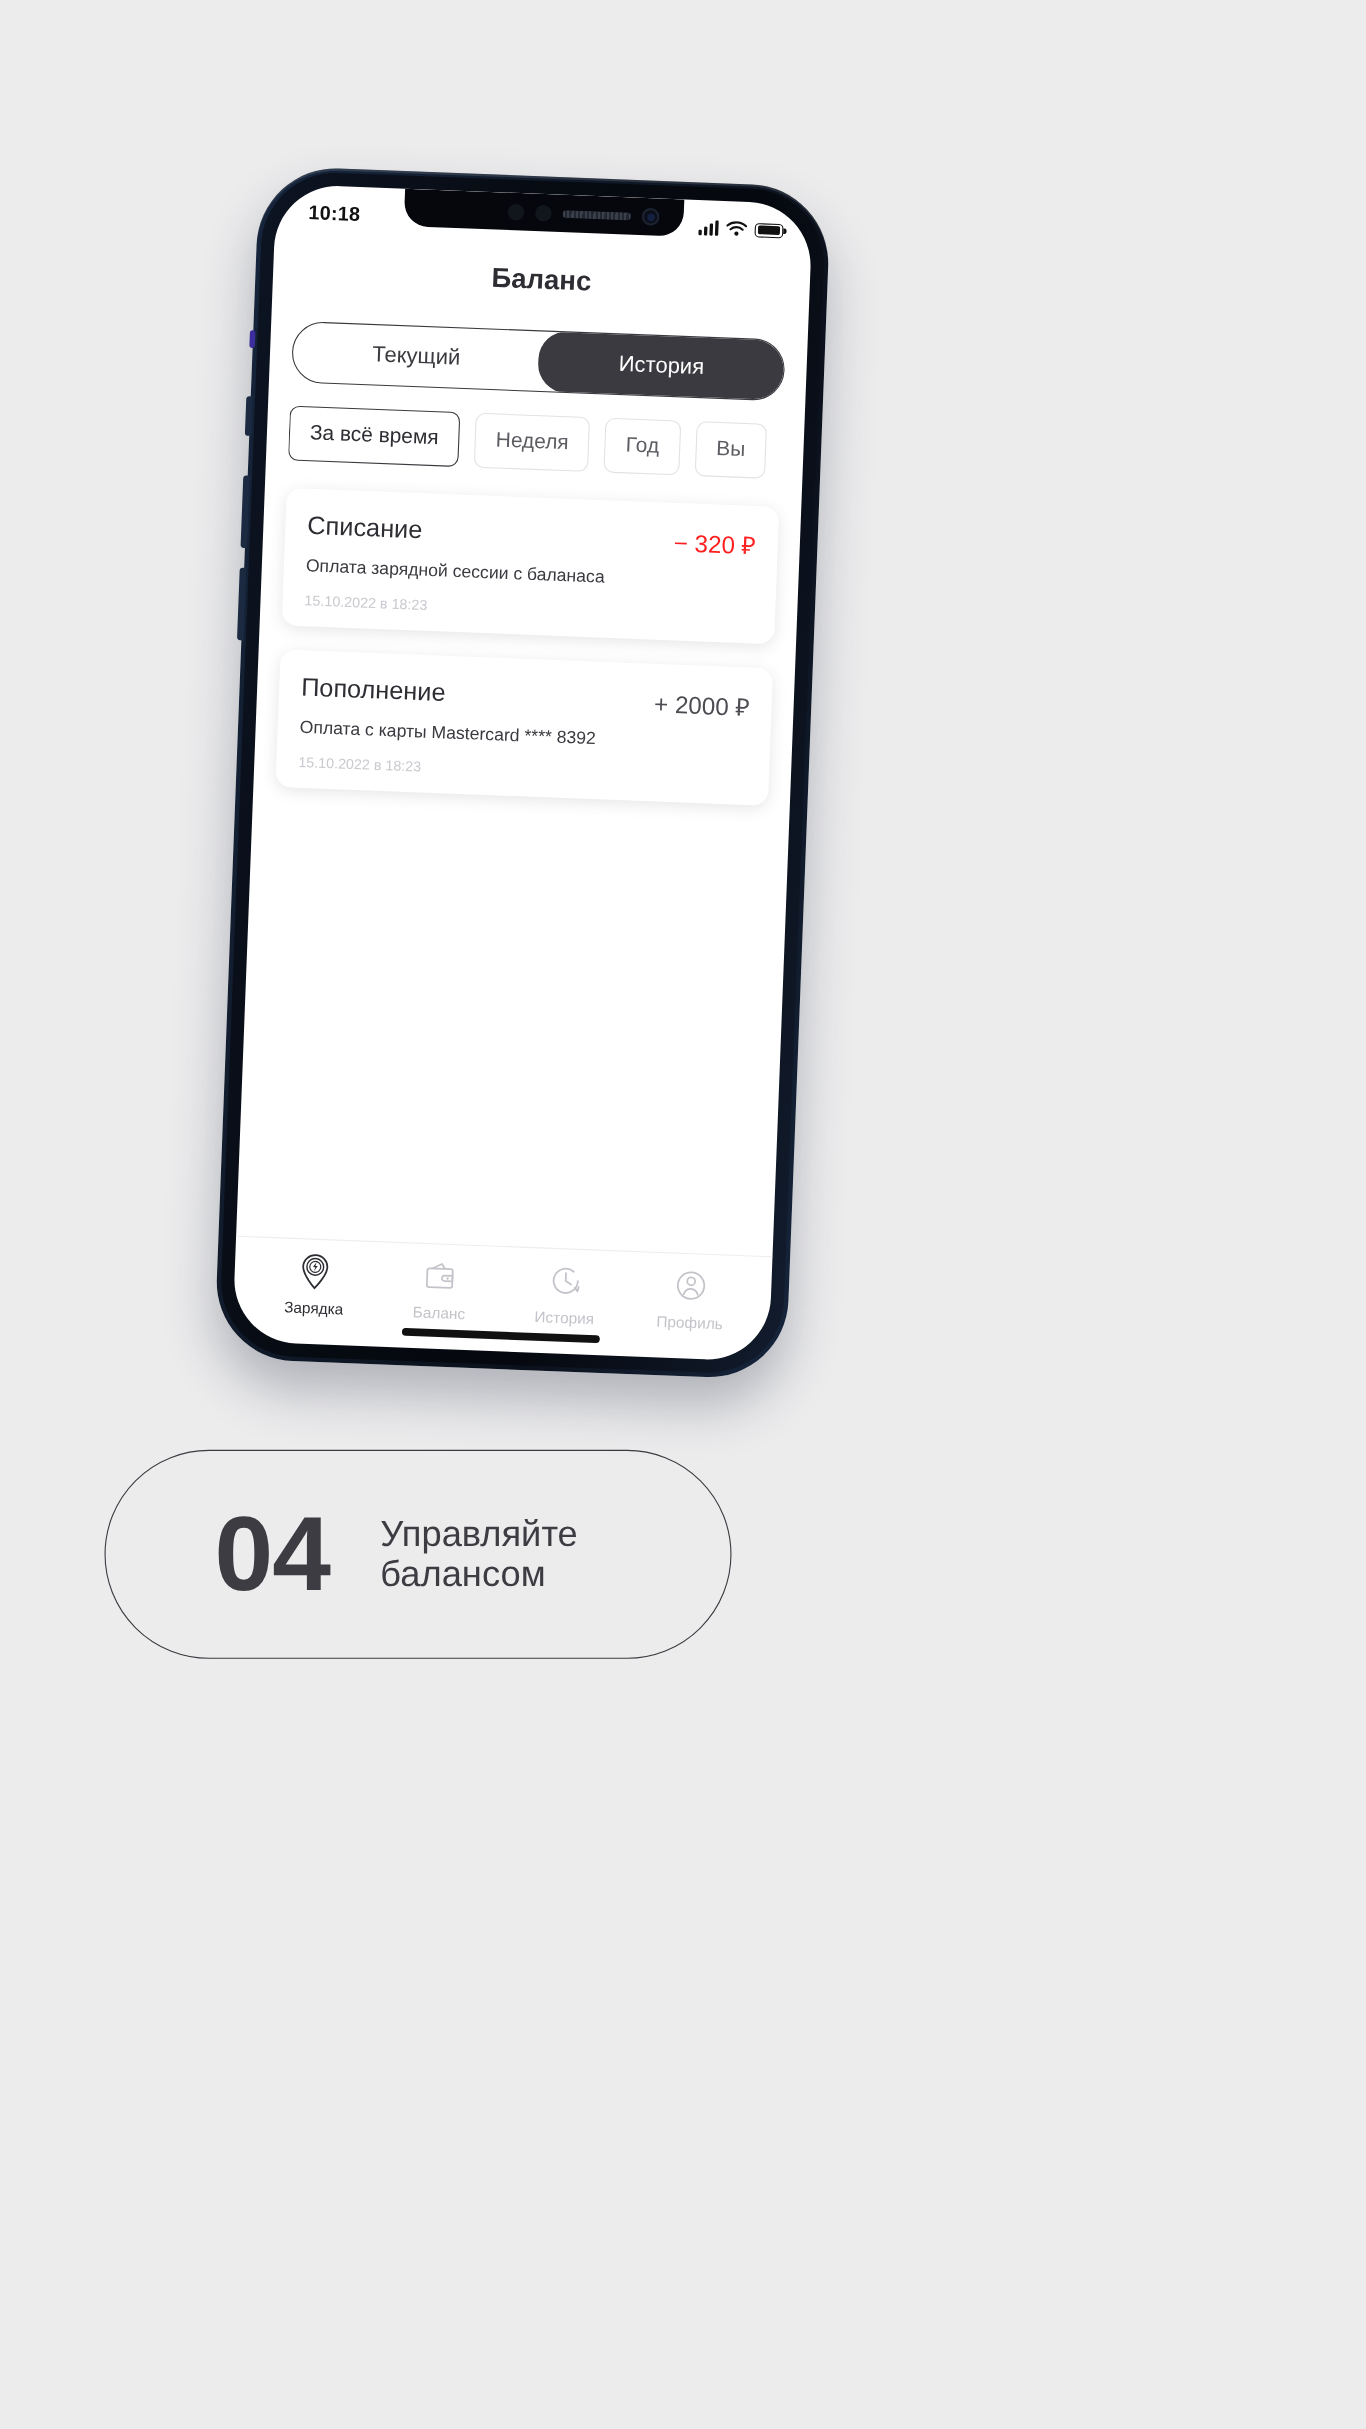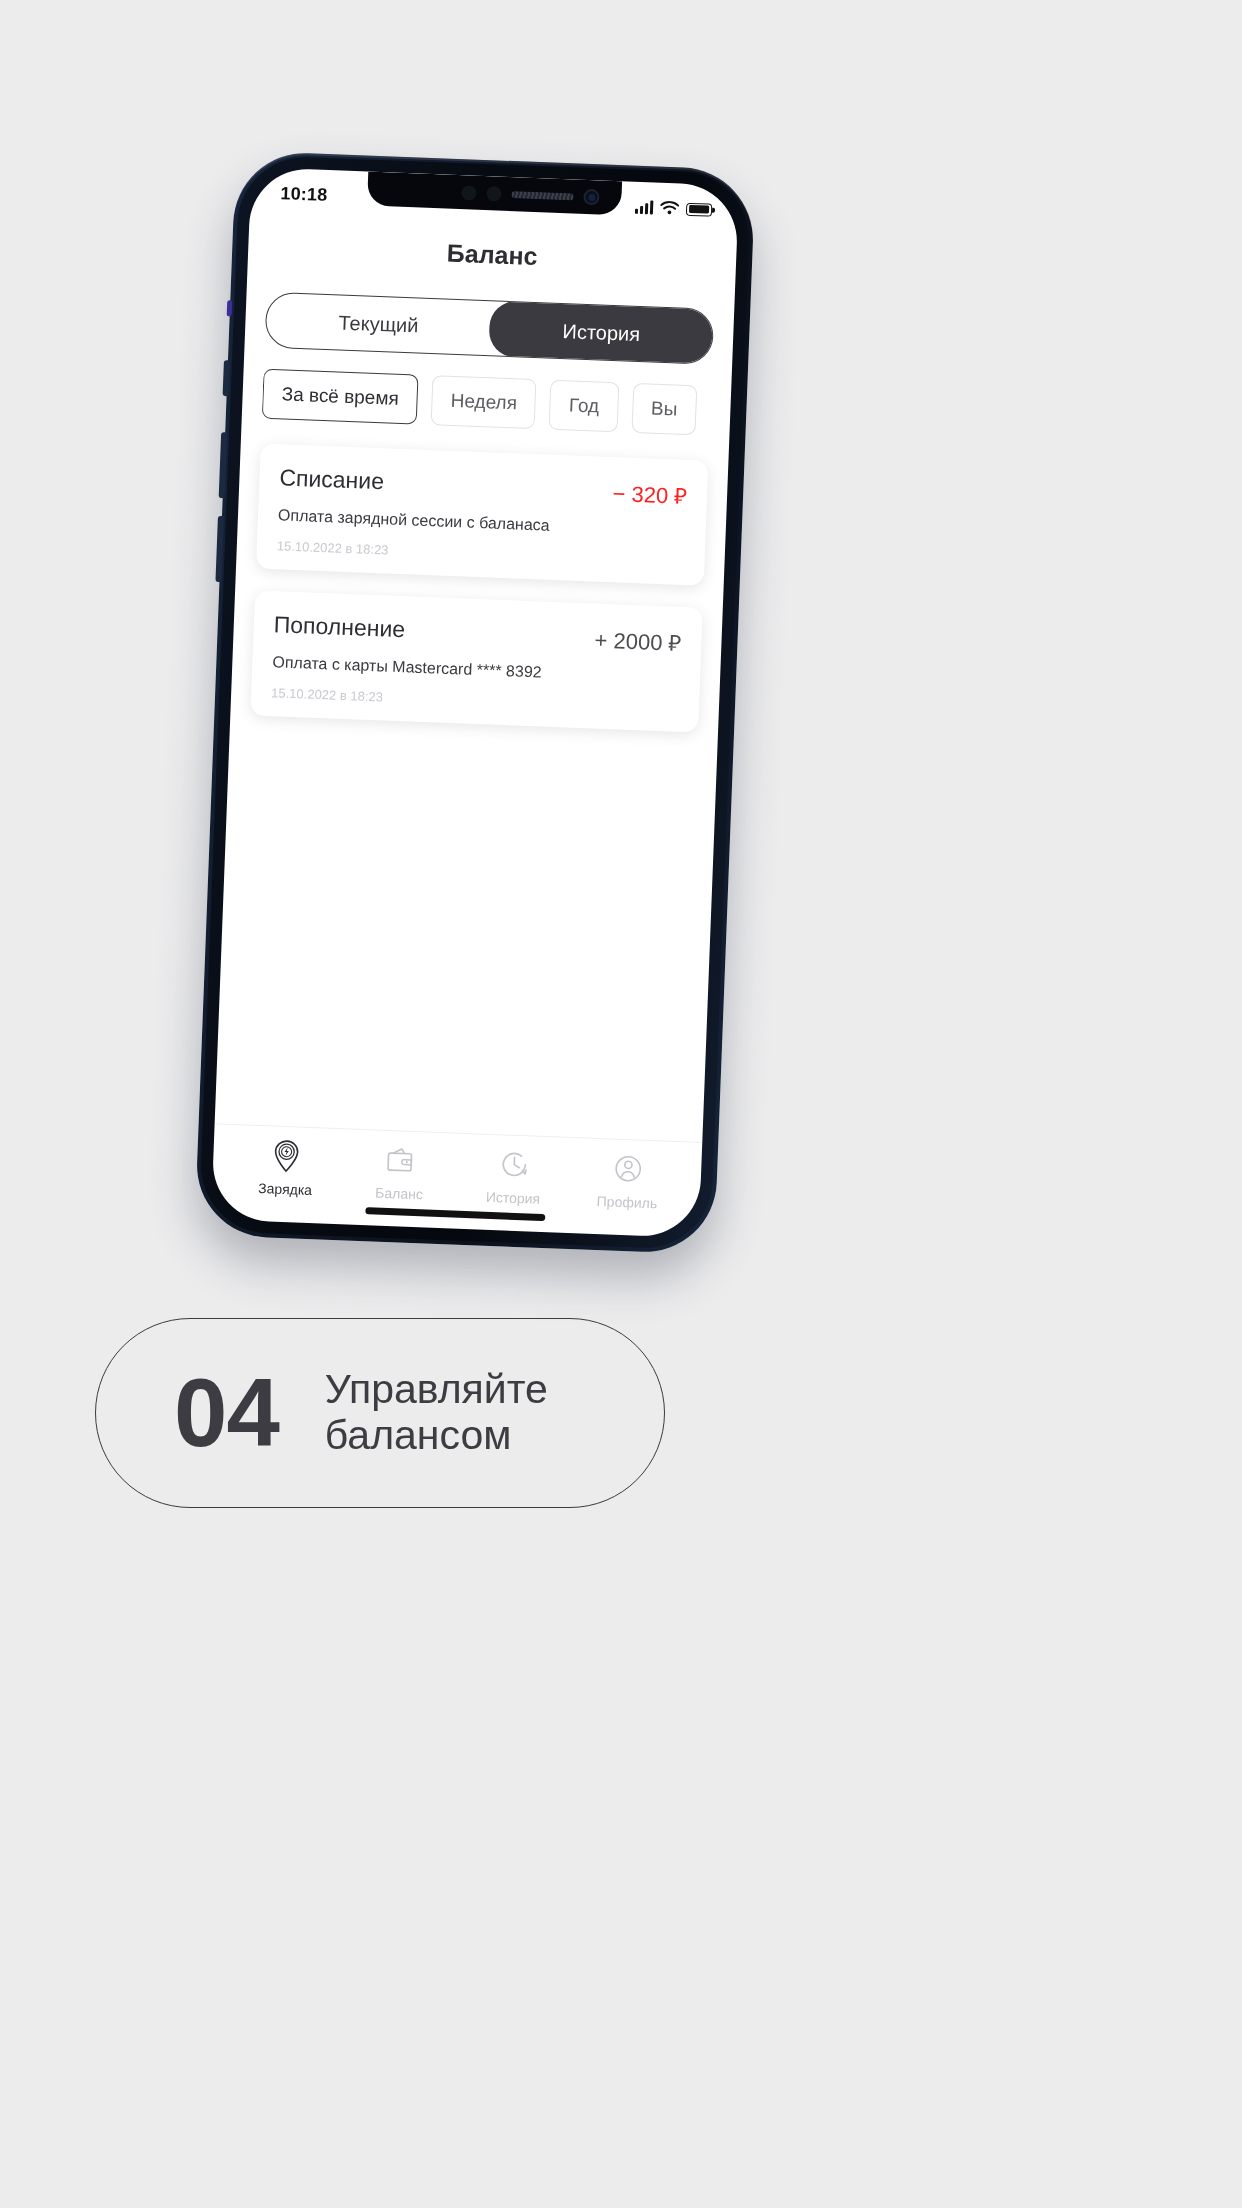--- a/index.html
+++ b/index.html
@@ -128,22 +128,22 @@
   }
 
   
   #caption{
     position:absolute; left:95px; top:1318px;
     width:570px; height:190px;
     border:1.4px solid #3a3a40; border-radius:95px;
     display:flex; align-items:center; gap:46px;
     padding-left:78px;
   }
-  #caption-number{ font-size:96px; font-weight:700; color:#3c3c42; letter-spacing:-1px; line-height:1;}
-  #caption-text{ font-size:41px; color:#3c3c42; line-height:1.12; }
+  #caption-number{ font-size:96px; font-weight:700; color:#3c3c42; letter-spacing:-1px; line-height:1;margin-left:21px;}
+  #caption-text{ font-size:33px; color:#3c3c42; line-height:1.12; }
 </style>
 </head>
 <body>
 
 <div id="stage">
 
   <div id="phone-wrap">
     <div id="phone-frame"></div>
     <div class="accent-dot"></div>
     <div class="side-btn sb1"></div>

